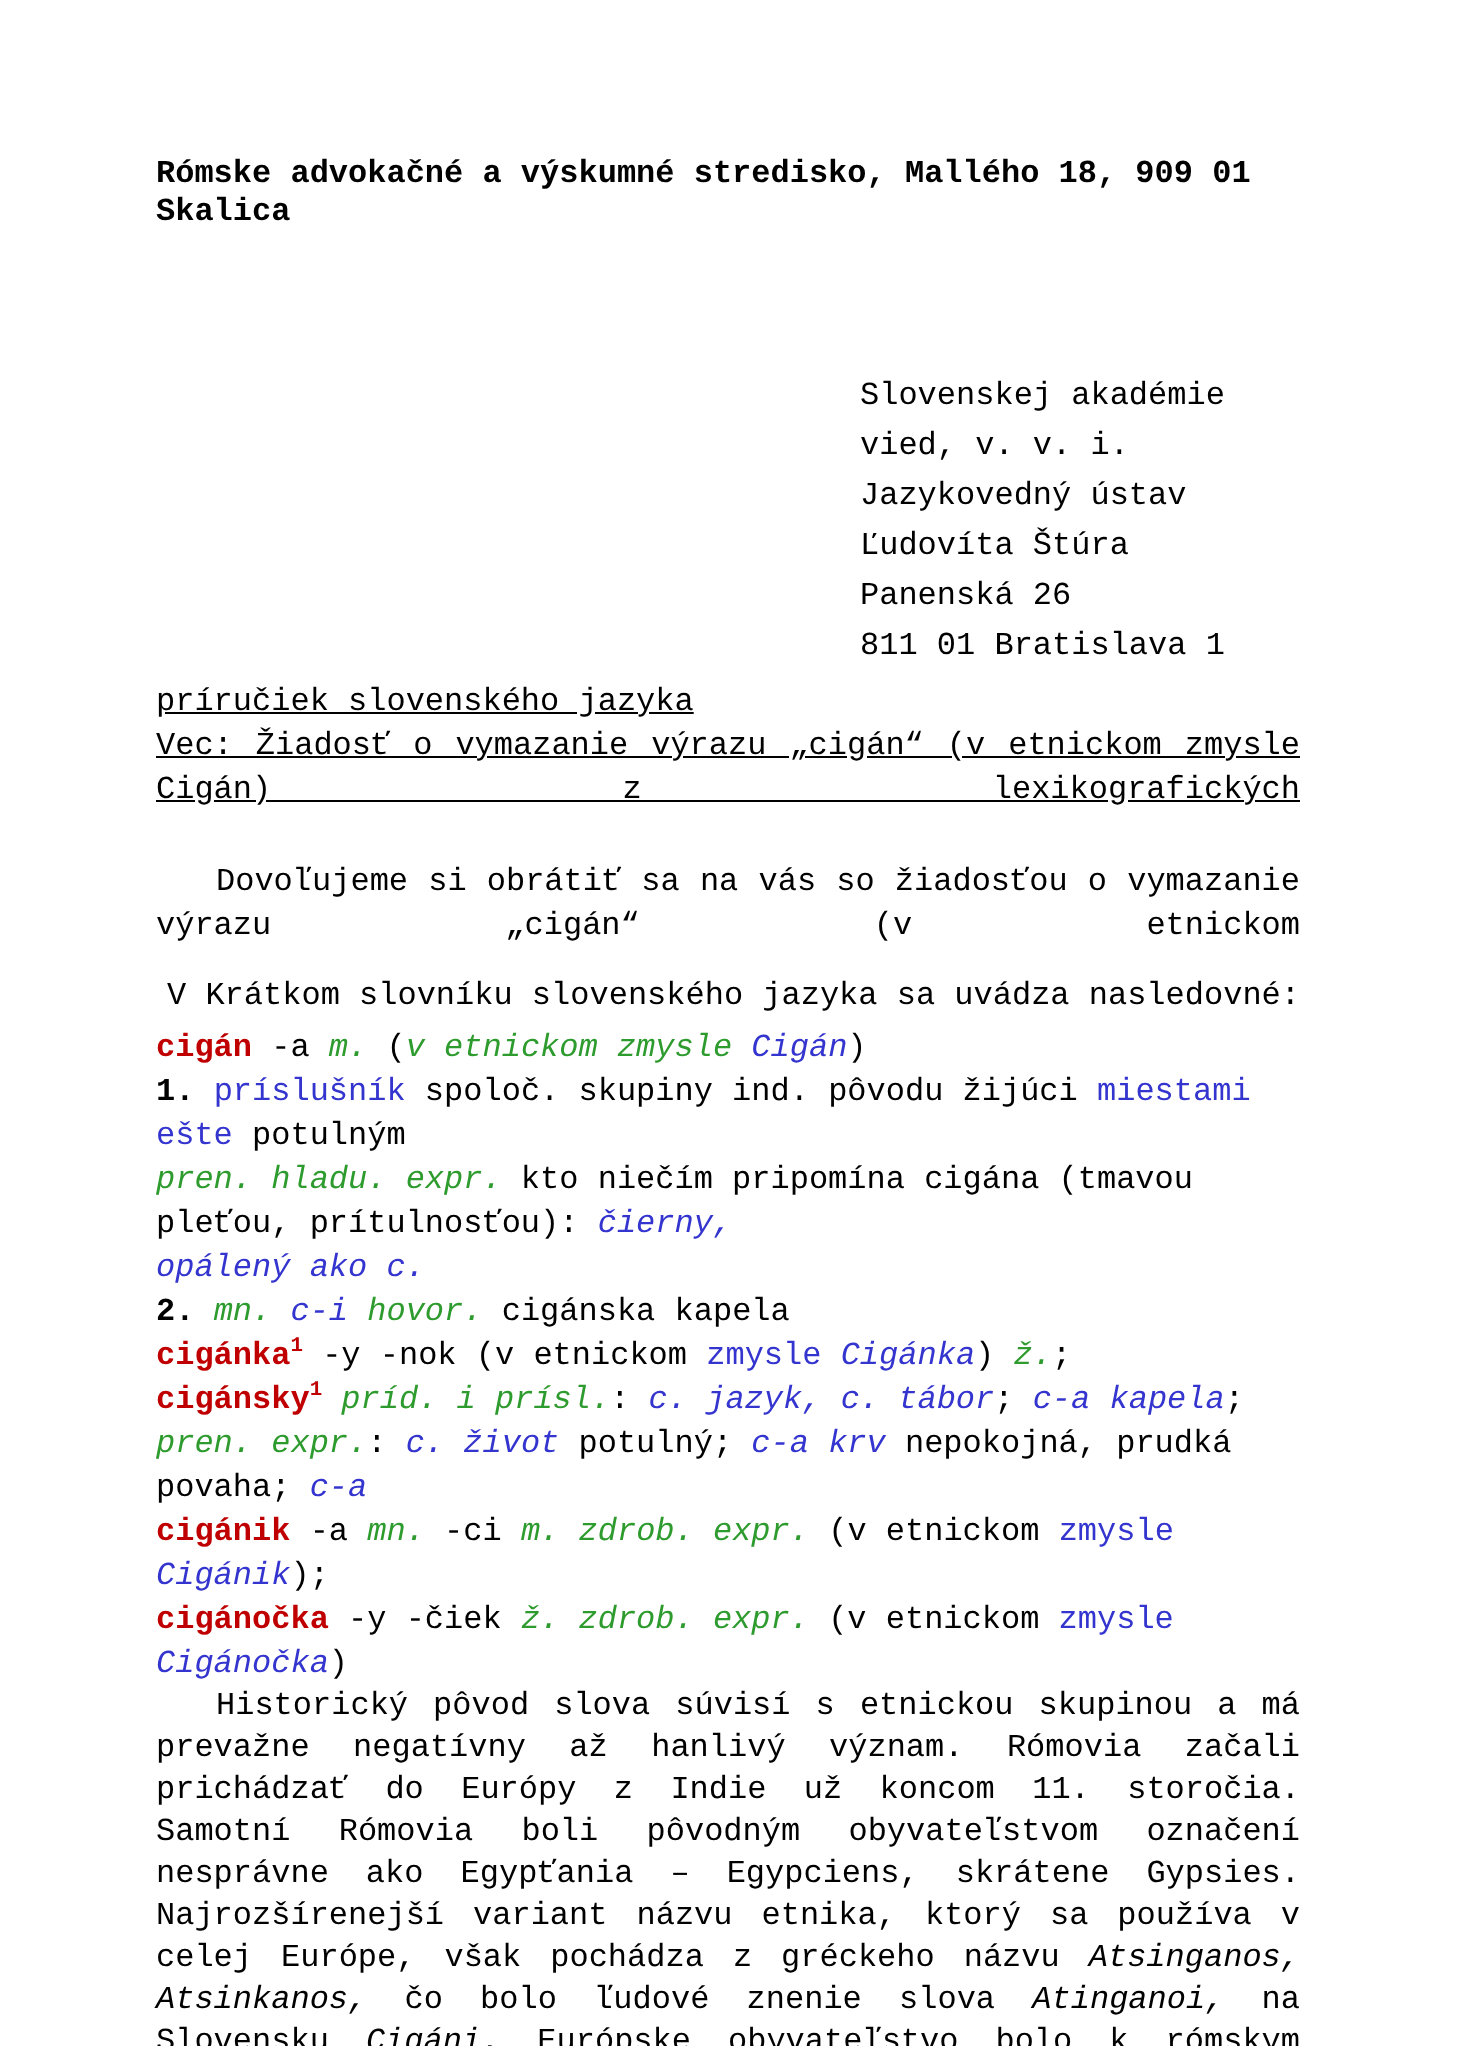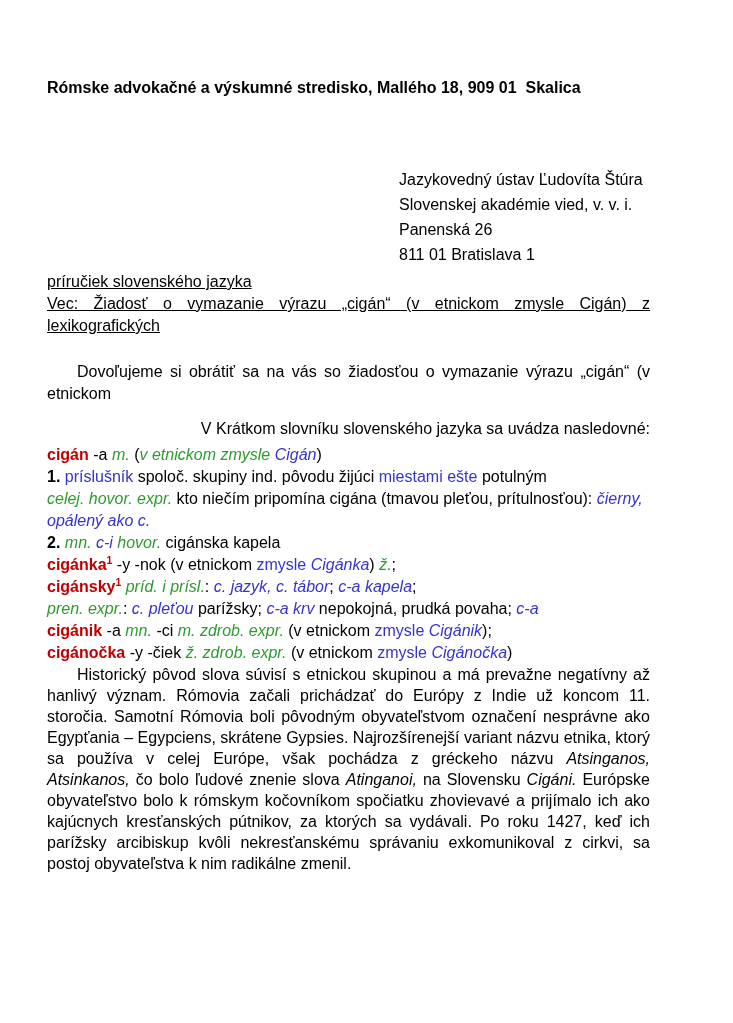--- a/index.html
+++ b/index.html
@@ -3,23 +3,23 @@
 <meta charset="utf-8">
 <style>
   :root{
     --red:#c00000; --green:#2e9b2e; --blue:#3434cf; --ink:#000000;
   }
   html,body{margin:0;padding:0;background:#ffffff;}
   .page{
     position:relative;
     width:733px;height:1023px;
     box-sizing:border-box;
-    padding:78px 83px 30px 47px;
+    padding:78px 83px 30px 78px;
     background:#ffffff;
-    font-family:Liberation Sans, sans-serif;
+    font-family:Liberation Mono, monospace;
     font-size:16px;color:var(--ink);
     overflow:hidden;
   }
   .letterhead{
     font-weight:bold;
     white-space:pre-wrap;
     line-height:19px;
     margin-bottom:70px;
   }
   .recipient{margin-left:352px;line-height:25px;}
@@ -49,46 +49,46 @@
   .seg-rbsup{color:var(--red);font-weight:bold;vertical-align:super;font-size:0.65em;line-height:0;}
 </style>
 </head>
 <body>
 
 <div class="page">
 
   <div class="letterhead">Rómske advokačné a výskumné stredisko, Mallého 18, 909 01  Skalica</div>
 
   <div class="recipient">
+      <div class="recipient-line">Slovenskej akadémie vied, v. v. i.</div>
       <div class="recipient-line">Jazykovedný ústav Ľudovíta Štúra</div>
-      <div class="recipient-line">Slovenskej akadémie vied, v. v. i.</div>
       <div class="recipient-line">Panenská 26</div>
       <div class="recipient-line">811 01  Bratislava 1</div>
     </div>
 
 
   <div class="subject">
     <div class="subj-line">príručiek slovenského jazyka</div>
     <div class="subj-line force-justify">Vec: Žiadosť o vymazanie výrazu „cigán“ (v etnickom zmysle Cigán) z lexikografických</div>
   </div>
 
   <div class="intro">
     <div class="intro-line1 force-justify">Dovoľujeme si obrátiť sa na vás so žiadosťou o vymazanie výrazu „cigán“ (v etnickom</div>
   </div>
 
   <div class="dict-intro">V Krátkom slovníku slovenského jazyka sa uvádza nasledovné:</div>
 
   <div class="dict">
       <div class="dict-line"><span class="seg-rb">cigán</span><span class="seg-p"> -a </span><span class="seg-gi">m.</span><span class="seg-p"> (</span><span class="seg-gi">v etnickom zmysle </span><span class="seg-bli">Cigán</span><span class="seg-p">)</span></div>
       <div class="dict-line"><span class="seg-b">1. </span><span class="seg-bl">príslušník</span><span class="seg-p"> spoloč. skupiny ind. pôvodu žijúci </span><span class="seg-bl">miestami ešte</span><span class="seg-p"> potulným</span></div>
-      <div class="dict-line"><span class="seg-gi">celej. hovor. expr.</span><span class="seg-p"> kto niečím pripomína cigána (tmavou pleťou, prítulnosťou): </span><span class="seg-bli">čierny,</span></div>
+      <div class="dict-line"><span class="seg-gi">pren. hladu. expr.</span><span class="seg-p"> kto niečím pripomína cigána (tmavou pleťou, prítulnosťou): </span><span class="seg-bli">čierny,</span></div>
       <div class="dict-line"><span class="seg-bli">opálený ako c.</span></div>
       <div class="dict-line"><span class="seg-b">2. </span><span class="seg-gi">mn. </span><span class="seg-bli">c-i </span><span class="seg-gi">hovor. </span><span class="seg-p">cigánska kapela</span></div>
       <div class="dict-line"><span class="seg-rb">cigánka</span><span class="seg-rbsup">1</span><span class="seg-p"> -y -nok (v etnickom </span><span class="seg-bl">zmysle</span><span class="seg-p"> </span><span class="seg-bli">Cigánka</span><span class="seg-p">) </span><span class="seg-gi">ž.</span><span class="seg-p">;</span></div>
       <div class="dict-line"><span class="seg-rb">cigánsky</span><span class="seg-rbsup">1</span><span class="seg-p"> </span><span class="seg-gi">príd. i prísl.</span><span class="seg-p">: </span><span class="seg-bli">c. jazyk, c. tábor</span><span class="seg-p">; </span><span class="seg-bli">c-a kapela</span><span class="seg-p">;</span></div>
-      <div class="dict-line"><span class="seg-gi">pren. expr.</span><span class="seg-p">: </span><span class="seg-bli">c. pleťou</span><span class="seg-p"> parížsky; </span><span class="seg-bli">c-a krv</span><span class="seg-p"> nepokojná, prudká povaha; </span><span class="seg-bli">c-a</span></div>
+      <div class="dict-line"><span class="seg-gi">pren. expr.</span><span class="seg-p">: </span><span class="seg-bli">c. život</span><span class="seg-p"> potulný; </span><span class="seg-bli">c-a krv</span><span class="seg-p"> nepokojná, prudká povaha; </span><span class="seg-bli">c-a</span></div>
       <div class="dict-line"><span class="seg-rb">cigánik</span><span class="seg-p"> -a </span><span class="seg-gi">mn.</span><span class="seg-p"> -ci </span><span class="seg-gi">m. zdrob. expr.</span><span class="seg-p"> (v etnickom </span><span class="seg-bl">zmysle</span><span class="seg-p"> </span><span class="seg-bli">Cigánik</span><span class="seg-p">);</span></div>
       <div class="dict-line"><span class="seg-rb">cigánočka</span><span class="seg-p"> -y -čiek </span><span class="seg-gi">ž. zdrob. expr.</span><span class="seg-p"> (v etnickom </span><span class="seg-bl">zmysle</span><span class="seg-p"> </span><span class="seg-bli">Cigánočka</span><span class="seg-p">)</span></div>
     </div>
 
   <div class="history"><span class="seg-p">Historický pôvod slova súvisí s etnickou skupinou a má prevažne negatívny až hanlivý význam. Rómovia začali prichádzať do Európy z Indie už koncom 11. storočia. Samotní Rómovia boli pôvodným obyvateľstvom označení nesprávne ako Egypťania – Egypciens, skrátene Gypsies. Najrozšírenejší variant názvu etnika, ktorý sa používa v celej Európe, však pochádza z gréckeho názvu </span><span class="seg-i">Atsinganos, Atsinkanos,</span><span class="seg-p"> čo bolo ľudové znenie slova </span><span class="seg-i">Atinganoi,</span><span class="seg-p"> na Slovensku </span><span class="seg-i">Cigáni.</span><span class="seg-p"> Európske obyvateľstvo bolo k rómskym kočovníkom spočiatku zhovievavé a prijímalo ich ako kajúcnych kresťanských pútnikov, za ktorých sa vydávali. Po roku 1427, keď ich parížsky arcibiskup kvôli nekresťanskému správaniu exkomunikoval z cirkvi, sa postoj obyvateľstva k nim radikálne zmenil.</span></div>
 
 </div>
 
 </body></html>

